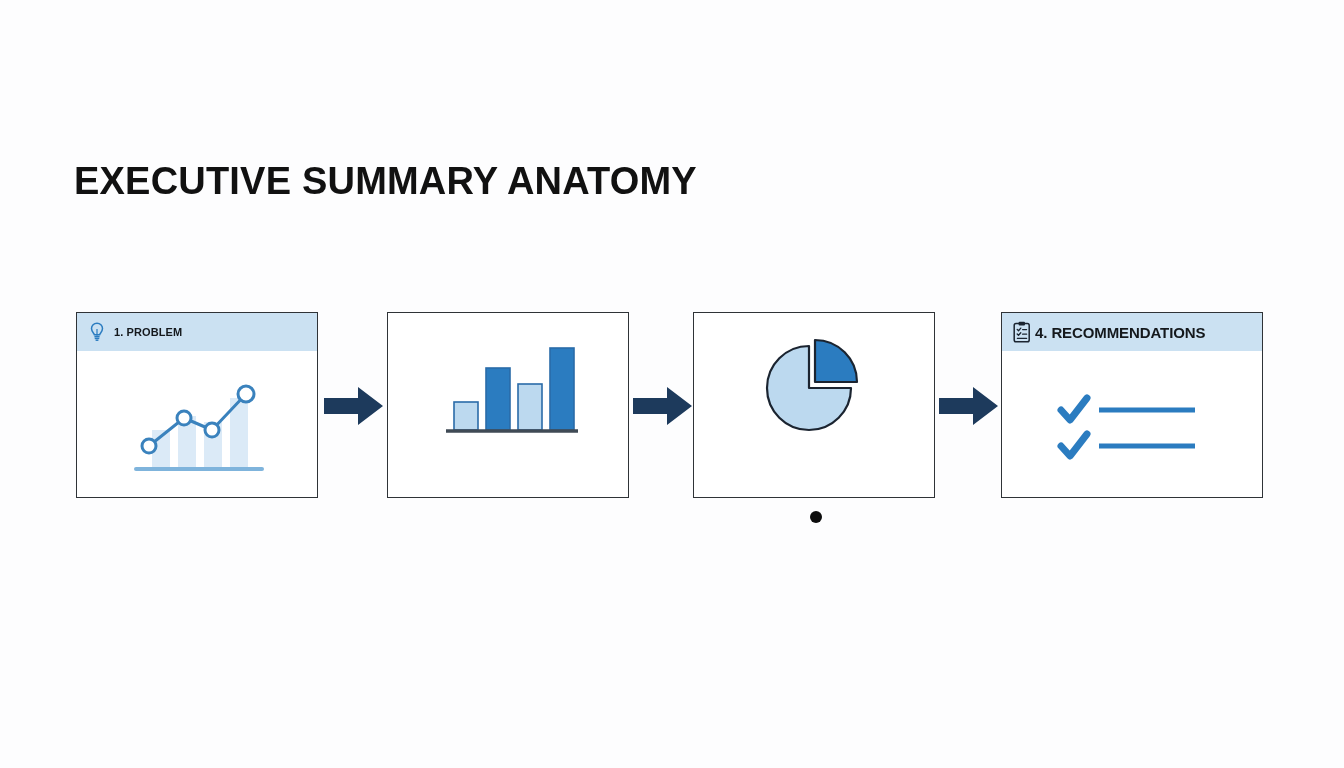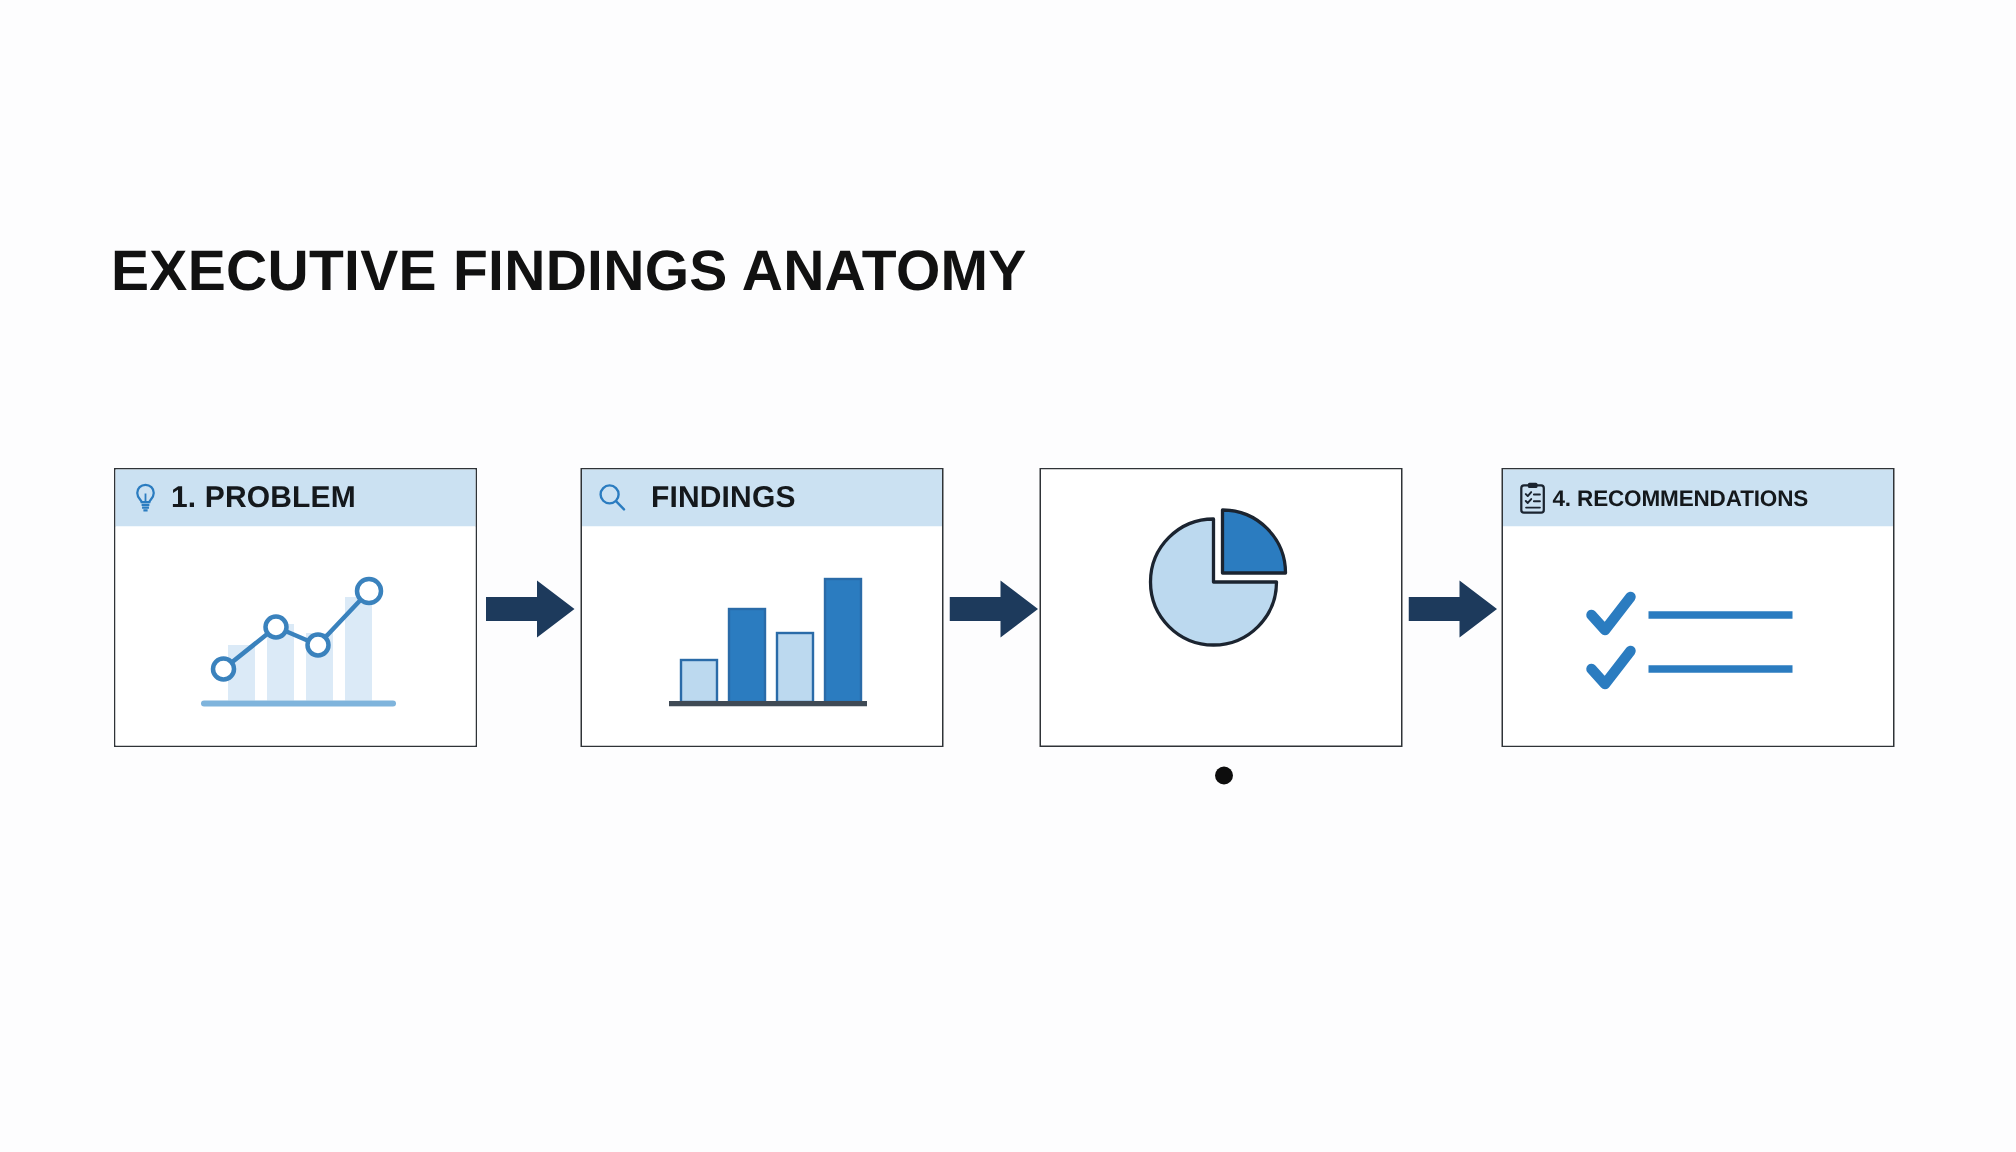--- a/index.html
+++ b/index.html
@@ -65,21 +65,21 @@
     box-sizing: border-box;
     overflow: hidden;
   }
   .card-header .hdr-icon {
     flex: 0 0 auto;
     width: 24px;
     height: 24px;
     display: block;
   }
   .card-header .hdr-label {
-    font-size: 20px;
+    font-size: 11px;
     font-weight: bold;
     color: #14181c;
     letter-spacing: 0.1px;
     white-space: nowrap;
     font-family: "Liberation Sans", sans-serif;
   }
   .card-header.gap-sm .hdr-label { margin-left: 5px; }
   .card-header.gap-md .hdr-label { margin-left: 14px; }
   .card-header.gap-xs .hdr-label { margin-left: 1px; text-align: right; }
   .card-header.tight .hdr-label { font-size: 15px; letter-spacing: -0.1px; }
@@ -109,21 +109,21 @@
     height: 12px;
     border-radius: 50%;
     background: #0d0d0d;
   }
 </style>
 </head>
 <body>
 
 <div id="slide">
 
-  <div id="slide-title">EXECUTIVE FINDINGS ANATOMY</div>
+  <div id="slide-title">EXECUTIVE SUMMARY ANATOMY</div>
 
   <div id="flow-row">
 
     <div class="step-card" style="left:76px;">
       <div class="card-header gap-sm">
         <svg class="hdr-icon" viewBox="0 0 24 24">
           <path d="M12 3.2c-3.1 0-5.5 2.4-5.5 5.4 0 2.1 1.1 3.5 2 4.6.5.6.8 1 .9 1.6h5.2c.1-.6.4-1 .9-1.6.9-1.1 2-2.5 2-4.6 0-3-2.4-5.4-5.5-5.4z" fill="none" stroke="#2b7cc0" stroke-width="1.5"></path>
           <line x1="9.4" y1="16.6" x2="14.6" y2="16.6" stroke="#2b7cc0" stroke-width="1.5"></line>
           <line x1="9.7" y1="18.4" x2="14.3" y2="18.4" stroke="#2b7cc0" stroke-width="1.5"></line>
           <line x1="10.6" y1="20.2" x2="13.4" y2="20.2" stroke="#2b7cc0" stroke-width="1.5"></line>
@@ -149,27 +149,20 @@
           <circle cx="124" cy="26" r="8" fill="#ffffff" stroke="#3a82bd" stroke-width="3"></circle>
         </svg>
       </div>
     </div>
 
     <svg class="flow-arrow" style="left:324px;" viewBox="0 0 60 44">
       <path d="M0 14 H34 V3 L59 22 L34 41 V30 H0 Z" fill="#1d3a5c"></path>
     </svg>
 
     <div class="step-card" style="left:387px;">
-      <div class="card-header gap-md">
-        <svg class="hdr-icon" viewBox="0 0 24 24">
-          <circle cx="10.4" cy="9.6" r="6" fill="none" stroke="#2b7cc0" stroke-width="1.6"></circle>
-          <line x1="14.8" y1="14.2" x2="20" y2="19.6" stroke="#2b7cc0" stroke-width="1.6" stroke-linecap="round"></line>
-        </svg>
-        <span class="hdr-label">FINDINGS</span>
-      </div>
       <div class="card-body">
         <svg width="140" height="112" viewBox="0 0 140 112">
           <rect x="16" y="72" width="24" height="28" fill="#bcd9ef" stroke="#2a6ba8" stroke-width="1.6"></rect>
           <rect x="48" y="38" width="24" height="62" fill="#2b7cc0" stroke="#2a6ba8" stroke-width="1.6"></rect>
           <rect x="80" y="54" width="24" height="46" fill="#bcd9ef" stroke="#2a6ba8" stroke-width="1.6"></rect>
           <rect x="112" y="18" width="24" height="82" fill="#2b7cc0" stroke="#2a6ba8" stroke-width="1.6"></rect>
           <line x1="8" y1="101" x2="140" y2="101" stroke="#3f4a55" stroke-width="3.5"></line>
         </svg>
       </div>
     </div>

